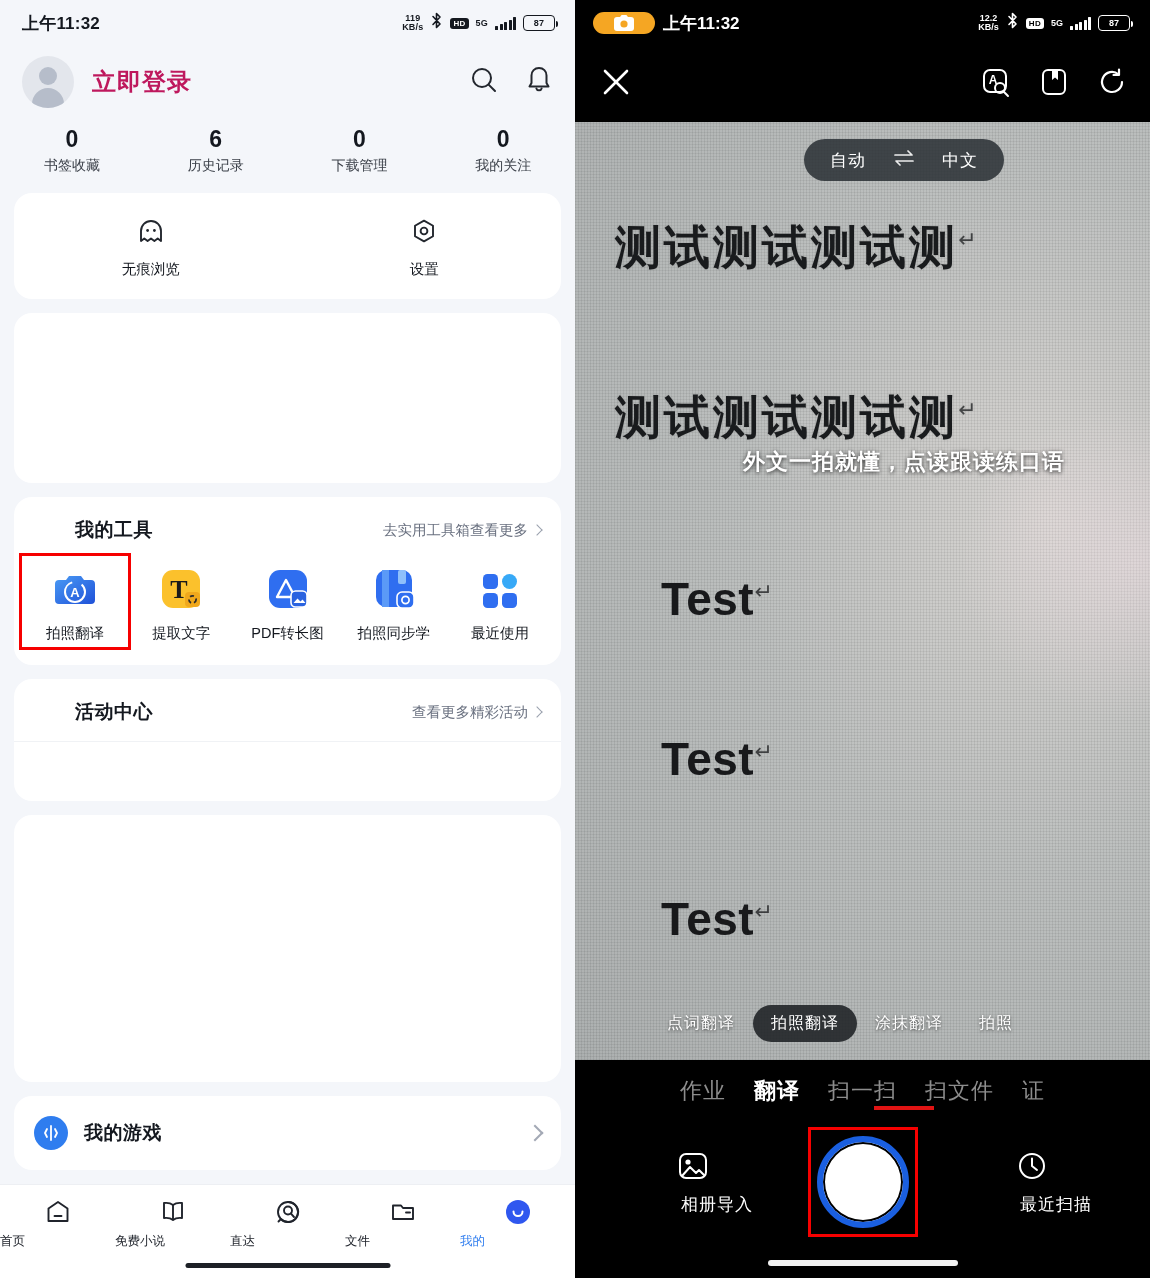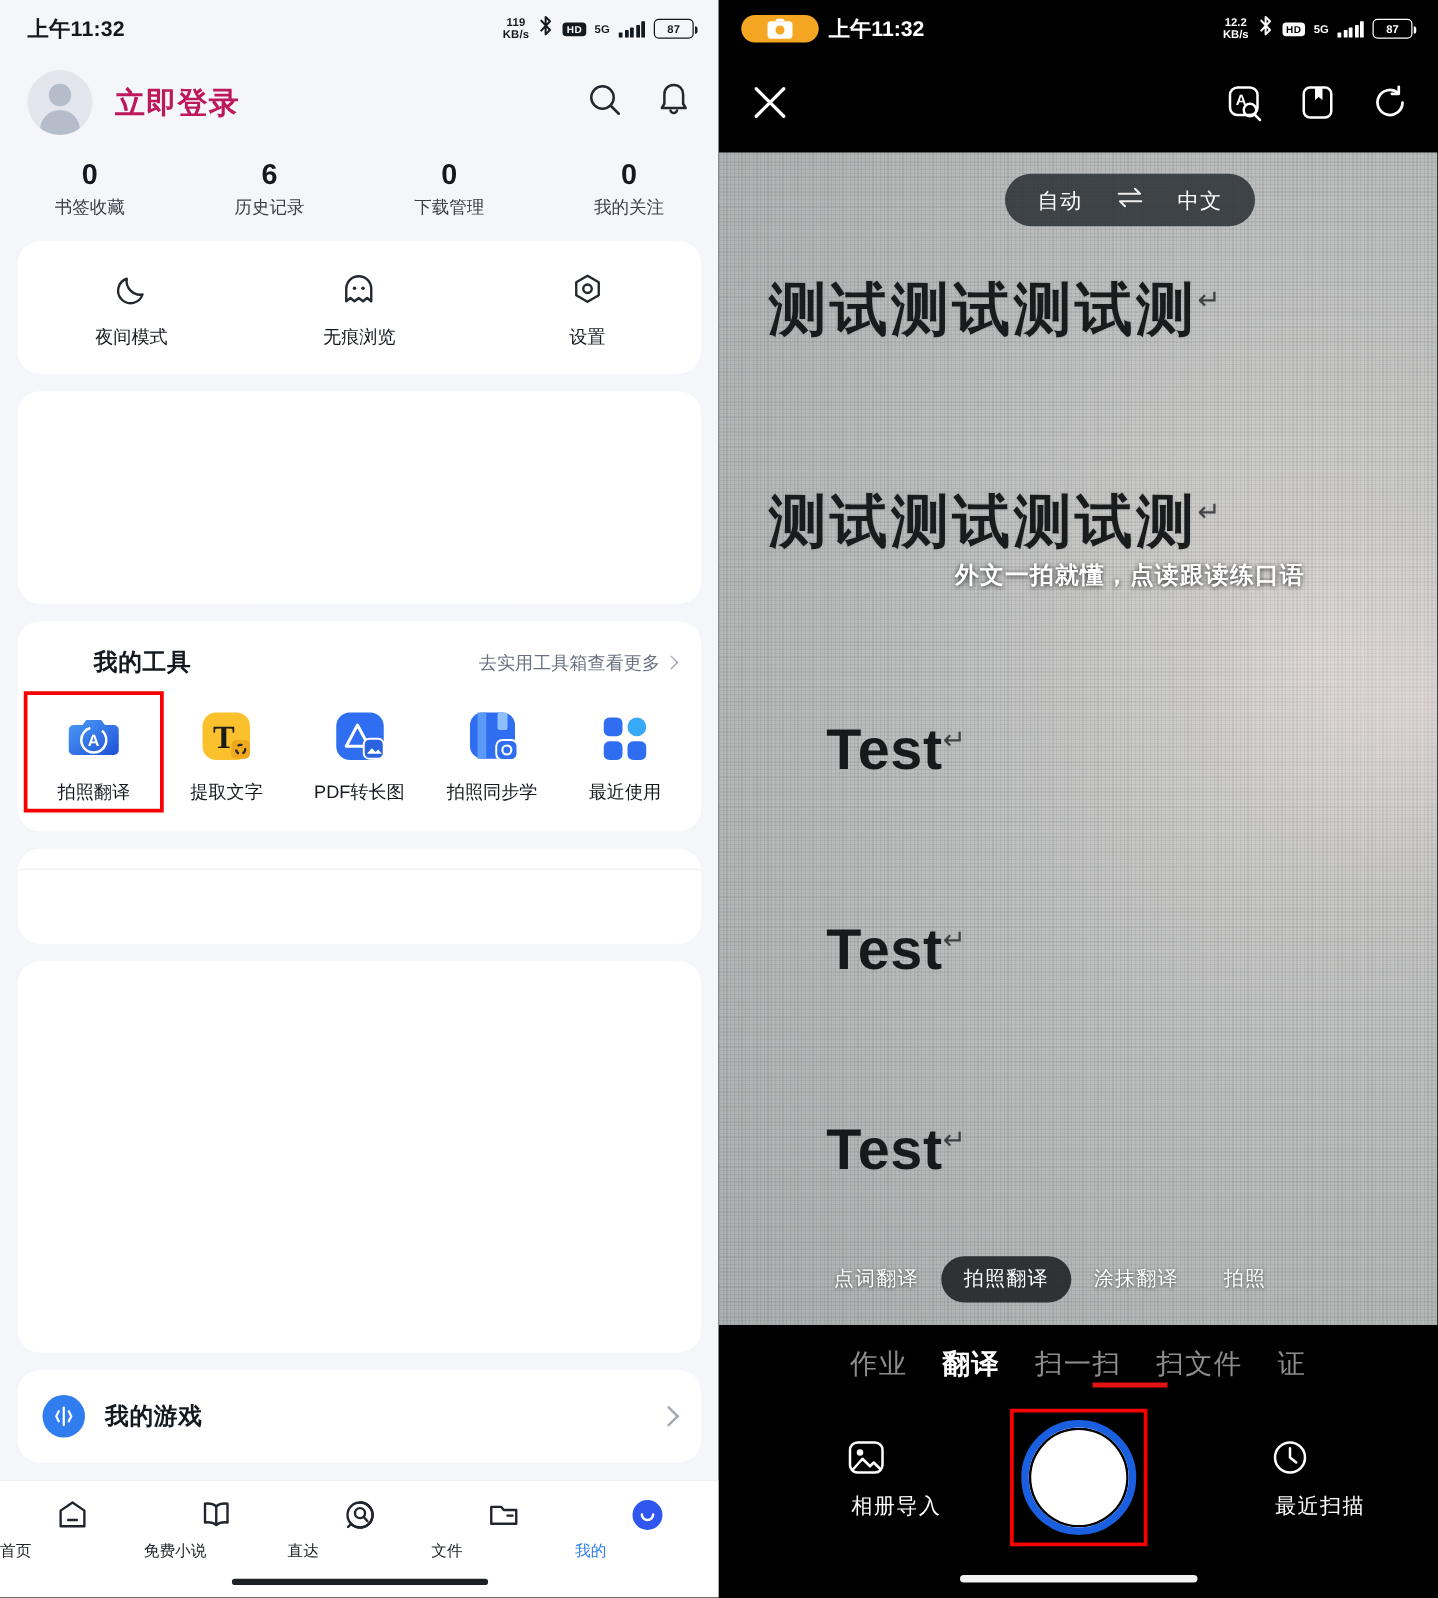--- a/index.html
+++ b/index.html
@@ -174,21 +174,21 @@
     font-family:"DejaVu Sans","Liberation Sans",sans-serif;
     font-size:46px; letter-spacing:3px; white-space:nowrap;
     text-shadow:0 0 2px rgba(120,120,120,.4);
   }
   .cjk-1 { left:40px; top:95px; }
   .cjk-2 { left:40px; top:265px; }
   .pilcrow { font-size:22px; font-weight:400; vertical-align:super; opacity:.75; }
 
   .hint {
     position:absolute; left:50%; transform:translateX(-50%); top:325px;
-    color:#fff; font-size:19px; font-weight:700; letter-spacing:1px;
+    color:#fff; font-size:22px; font-weight:700; letter-spacing:1px;
     text-shadow:0 1px 4px rgba(0,0,0,.8); white-space:nowrap; z-index:4;
   }
   .test-line {
     position:absolute; left:52px; color:#18191b; font-weight:700;
     font-size:46px; letter-spacing:.5px;margin-left:34px;
   }
   .t1 { top:450px; } .t2 { top:610px; } .t3 { top:770px; }
 
   .modebar {
     position:absolute; left:0; bottom:18px; width:575px;
@@ -291,28 +291,20 @@
       <div class="stat-num">0</div>
       <div class="stat-label">下载管理</div>
     </div>
     <div class="stat">
       <div class="stat-num">0</div>
       <div class="stat-label">我的关注</div>
     </div>
   </div>
 
   <div class="card quickrow">
-    <div class="quick">
-      <div class="quick-ico">
-        <svg width="30" height="30" viewBox="0 0 30 30">
-            <path d="M24 18.6A11 11 0 0 1 11.4 6a10 10 0 1 0 12.6 12.6z" fill="none" stroke="#23272e" stroke-width="1.9" stroke-linejoin="round"></path>
-          </svg>
-      </div>
-      <div class="quick-label">夜间模式</div>
-    </div>
     <div class="quick">
       <div class="quick-ico">
         <svg width="32" height="30" viewBox="0 0 32 30">
             <path d="M6 24V14a10 10 0 0 1 20 0v10l-3.3-2.6L19.4 24l-3.4-2.6L12.6 24l-3.3-2.6z" fill="none" stroke="#23272e" stroke-width="1.9" stroke-linejoin="round"></path>
             <circle cx="12.6" cy="13.5" r="1.4" fill="#23272e"></circle>
             <circle cx="19.4" cy="13.5" r="1.4" fill="#23272e"></circle>
           </svg>
       </div>
       <div class="quick-label">无痕浏览</div>
     </div>
@@ -397,20 +389,28 @@
             <rect x="9" y="31" width="15" height="15" rx="4.5" fill="#2f6ef0"></rect>
             <rect x="28" y="31" width="15" height="15" rx="4.5" fill="#2f6ef0"></rect>
           </svg>
         </div>
         <div class="tool-label">最近使用</div>
       </div>
     </div>
   </div>
 
   <div class="card act-card">
+    <div class="sec-head">
+      <div class="sec-title">活动中心</div>
+      <span class="sec-spacer"></span>
+      <div class="sec-more">
+        <span>查看更多精彩活动</span>
+        <span class="chev"></span>
+      </div>
+    </div>
     <div class="act-body"></div>
   </div>
 
   <div class="card filler-card"></div>
 
   <div class="card">
     <div class="game-row">
       <div class="game-ico">
         <svg width="20" height="20" viewBox="0 0 20 20">
             <path d="M10 3v14M6 6l-2 4 2 4M14 6l2 4-2 4" fill="none" stroke="#fff" stroke-width="1.8" stroke-linecap="round" stroke-linejoin="round"></path>

